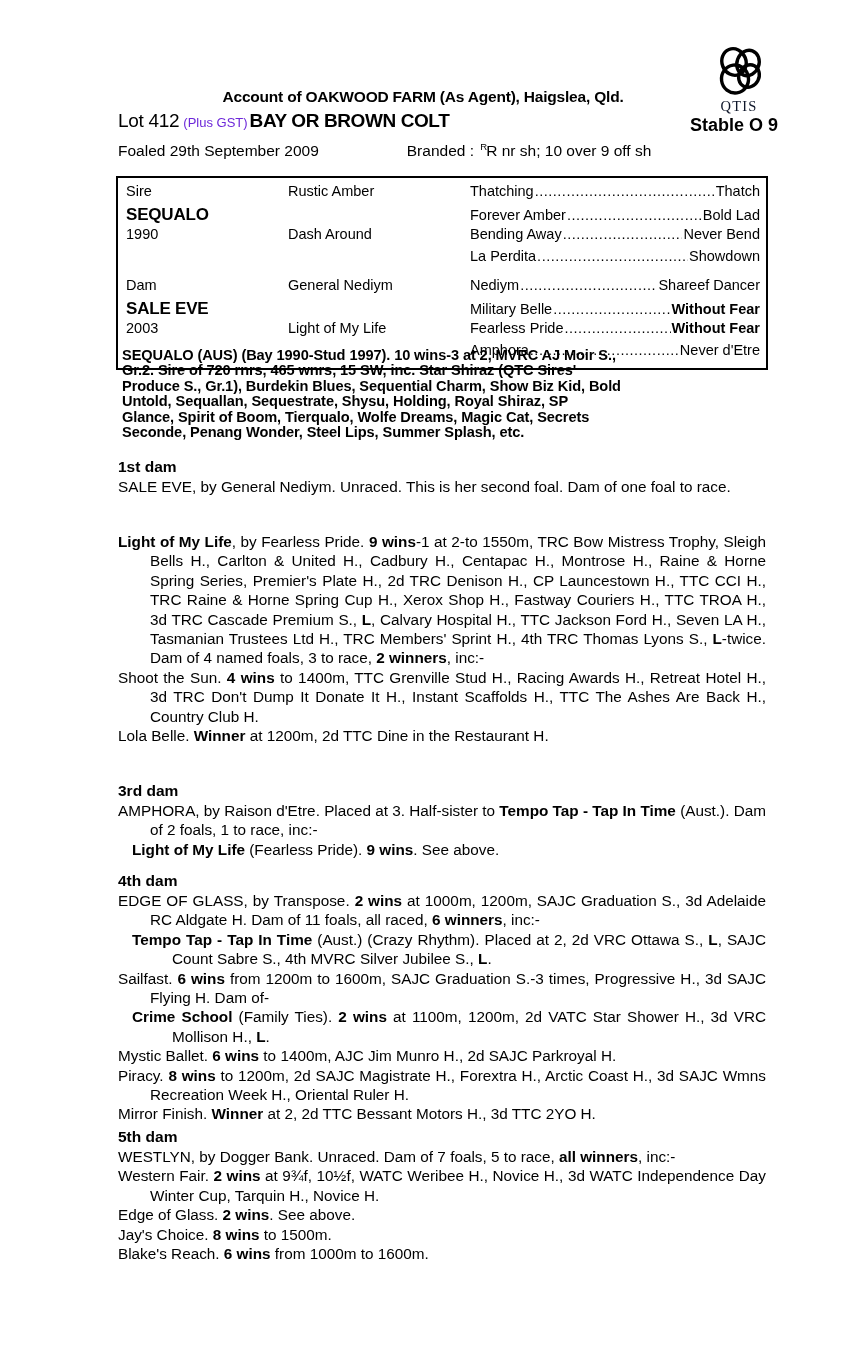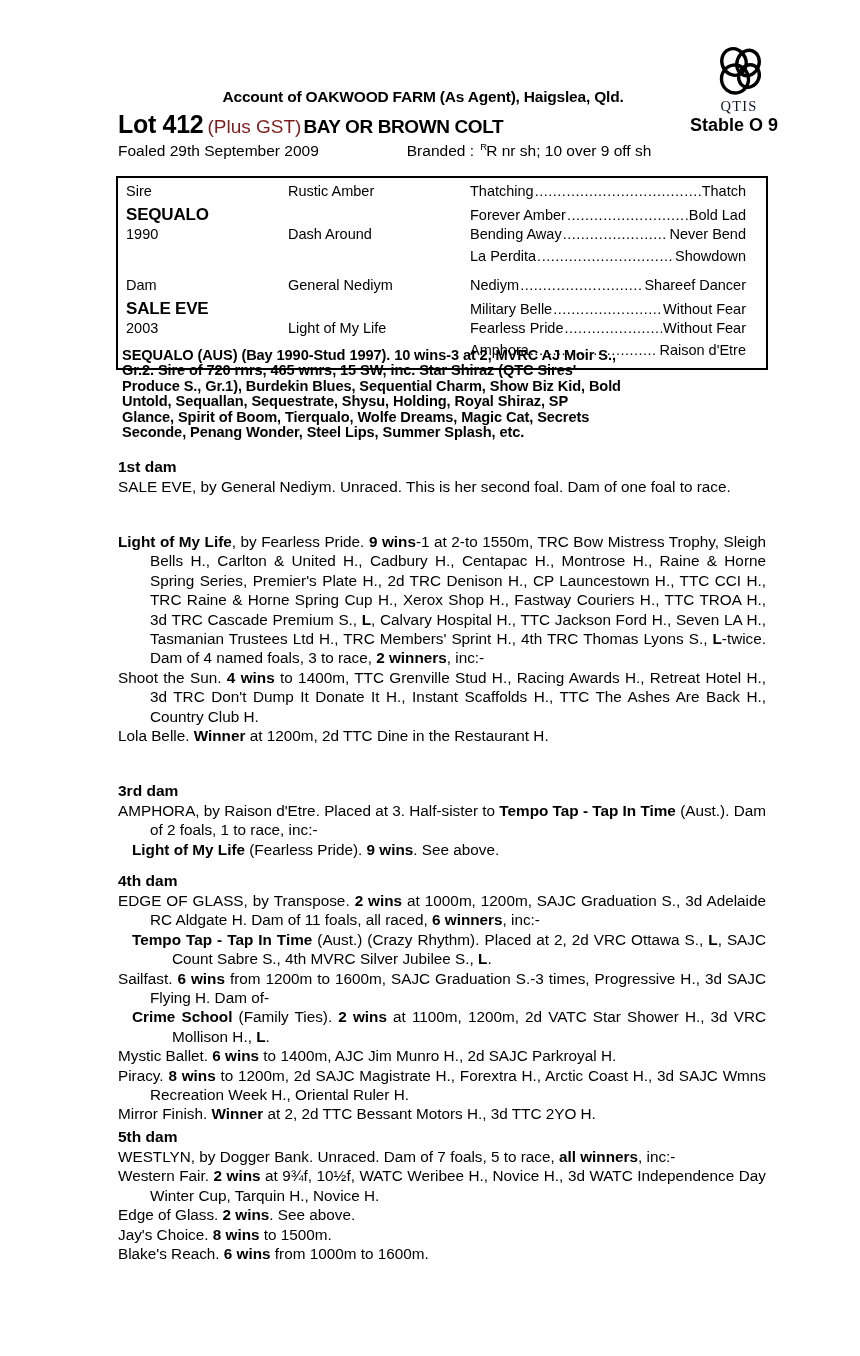--- a/index.html
+++ b/index.html
@@ -54,29 +54,29 @@
   }
 
   .lot-line {
     position: absolute;
     left: 118px; top: 110px;
     width: 660px;
     height: 28px;
     white-space: nowrap;
   }
   .lot-no {
-    font-size: 25px;
-    font-weight: bold;
+    font-size: 19px;
+    font-weight: normal;
     letter-spacing: -0.3px;
     vertical-align: baseline;
     margin-top: 36px;
   }
   .gst {
-    font-size: 19px;
-    color: #7f1d1d;
+    font-size: 13px;
+    color: #6d28d9;
     vertical-align: baseline;
     padding: 0 2px 0 4px;
   }
   .colt-desc {
     font-size: 19px;
     font-weight: bold;
     letter-spacing: -0.4px;
   }
   .stable {
     font-size: 18px;
@@ -101,21 +101,21 @@
     margin-right: -1px;
   }
 
   
   .ped-table {
     position: absolute;
     left: 116px; top: 176px;
     width: 652px;
     border: 2px solid #000;
     box-sizing: border-box;
-    padding: 5px 20px 5px 8px;
+    padding: 5px 6px 5px 8px;
   }
   .ped-row {
     display: flex;
     align-items: baseline;
     height: 21.5px;
     font-size: 14.5px;
   }
   .c1 { width: 162px; flex: 0 0 162px; }
   .c2 { width: 182px; flex: 0 0 182px; }
   .c3 {
@@ -130,21 +130,21 @@
     flex: 1 1 auto;
     overflow: hidden;
     white-space: nowrap;
     font-size: 14.5px;
     letter-spacing: 0.5px;
     color: #000;
     margin: 0 1px;
     min-width: 6px;
   }
   .c3 .val { flex: 0 0 auto; text-align: right; }
-  .bold { font-weight: normal; }
+  .bold { font-weight: bold; }
   .big-bold {
     font-weight: bold;
     font-size: 17px;
     letter-spacing: -0.2px;
   }
   .spacer-row { height: 8px; }
 
   
   .sire-para {
     position: absolute;
@@ -268,21 +268,21 @@
           <span class="dots">.........................................................................................</span>
           <span class="val bold">Without Fear</span>
         </div>
       </div>
       <div class="ped-row">
         <div class="c1"></div>
         <div class="c2"></div>
         <div class="c3">
           <span class="nm">Amphora</span>
           <span class="dots">.........................................................................................</span>
-          <span class="val">Raison d'Etre</span>
+          <span class="val">Never d'Etre</span>
         </div>
       </div>
     </div>
 
   <div class="sire-para" id="sire-para">
       <span>SEQUALO (AUS) (Bay 1990-Stud 1997). 10 wins-3 at 2, MVRC AJ Moir S.,</span>
       <span>Gr.2. Sire of 720 rnrs, 465 wnrs, 15 SW, inc. Star Shiraz (QTC Sires'</span>
       <span>Produce S., Gr.1), Burdekin Blues, Sequential Charm, Show Biz Kid, Bold</span>
       <span>Untold, Sequallan, Sequestrate, Shysu, Holding, Royal Shiraz, SP</span>
       <span>Glance, Spirit of Boom, Tierqualo, Wolfe Dreams, Magic Cat, Secrets</span>

